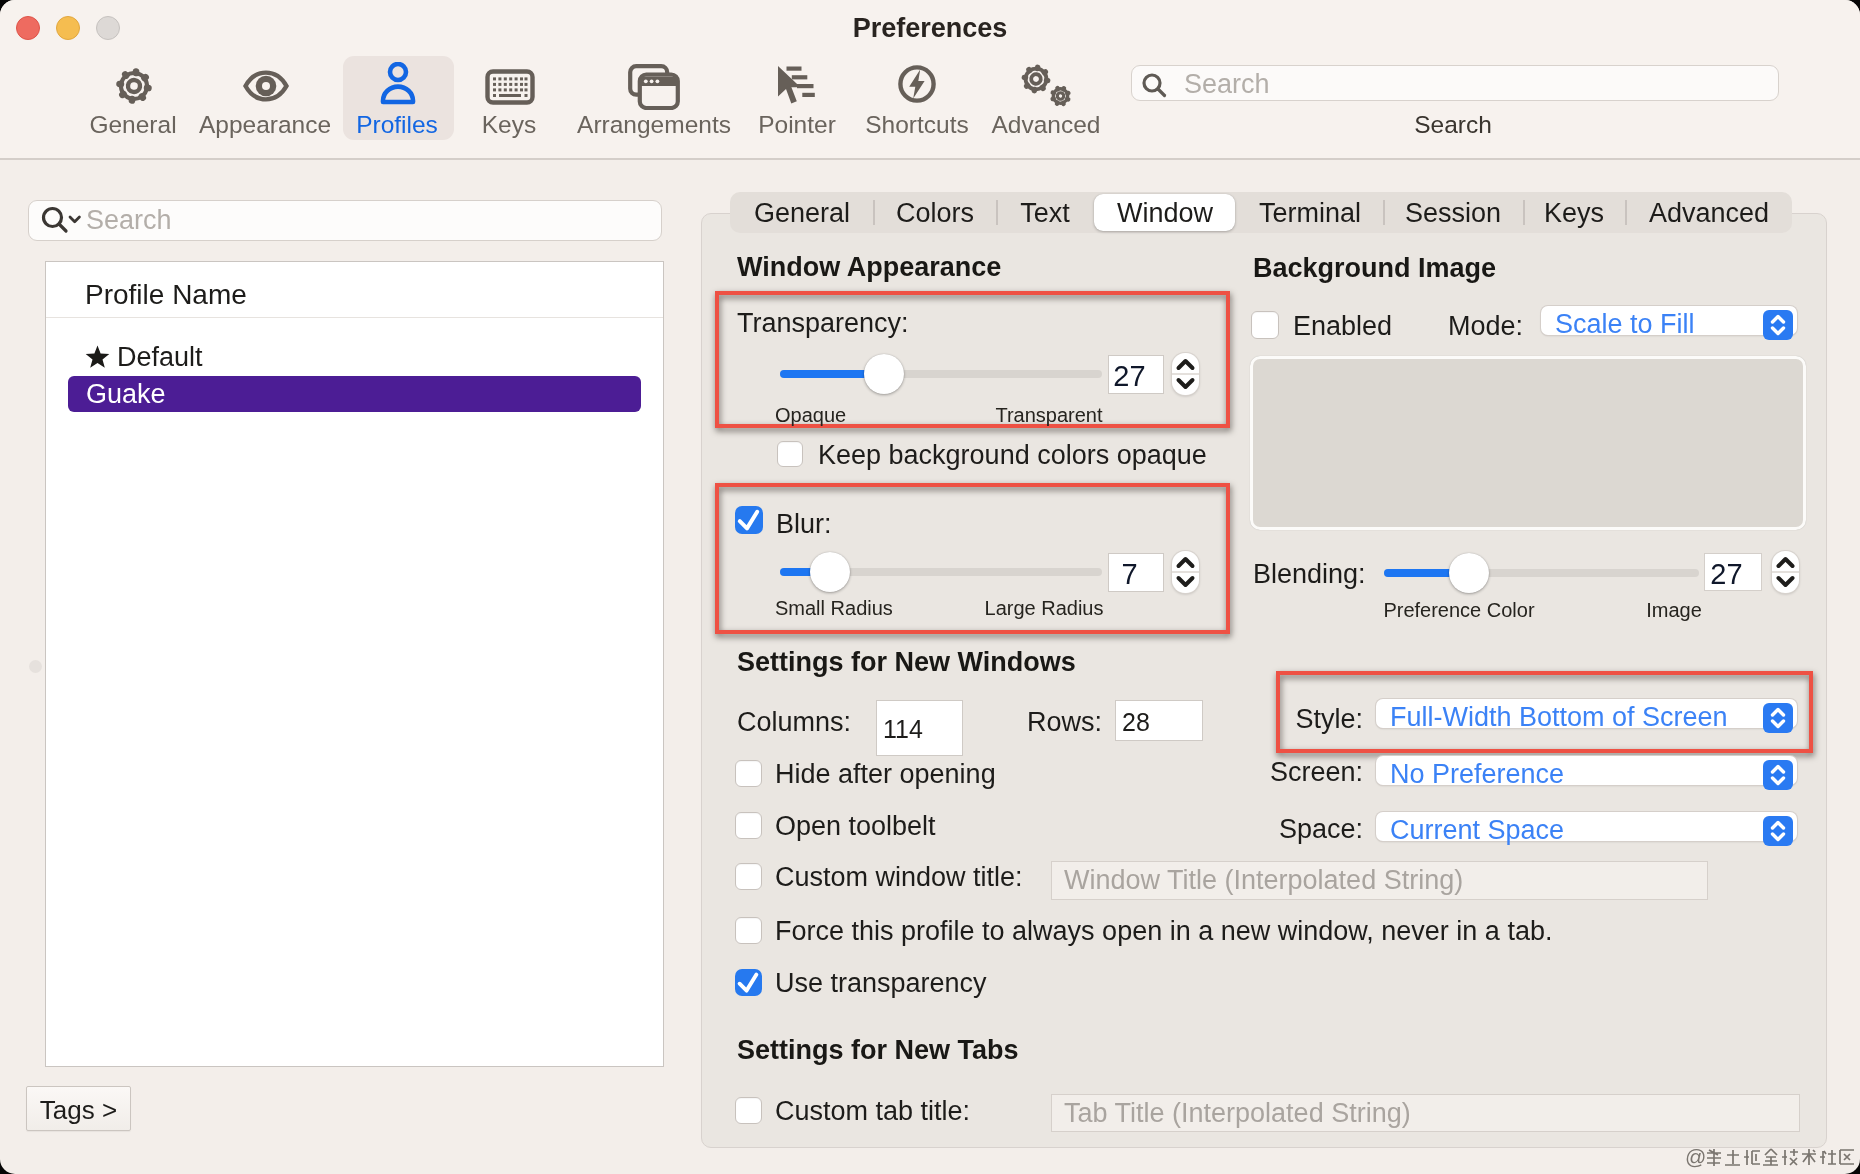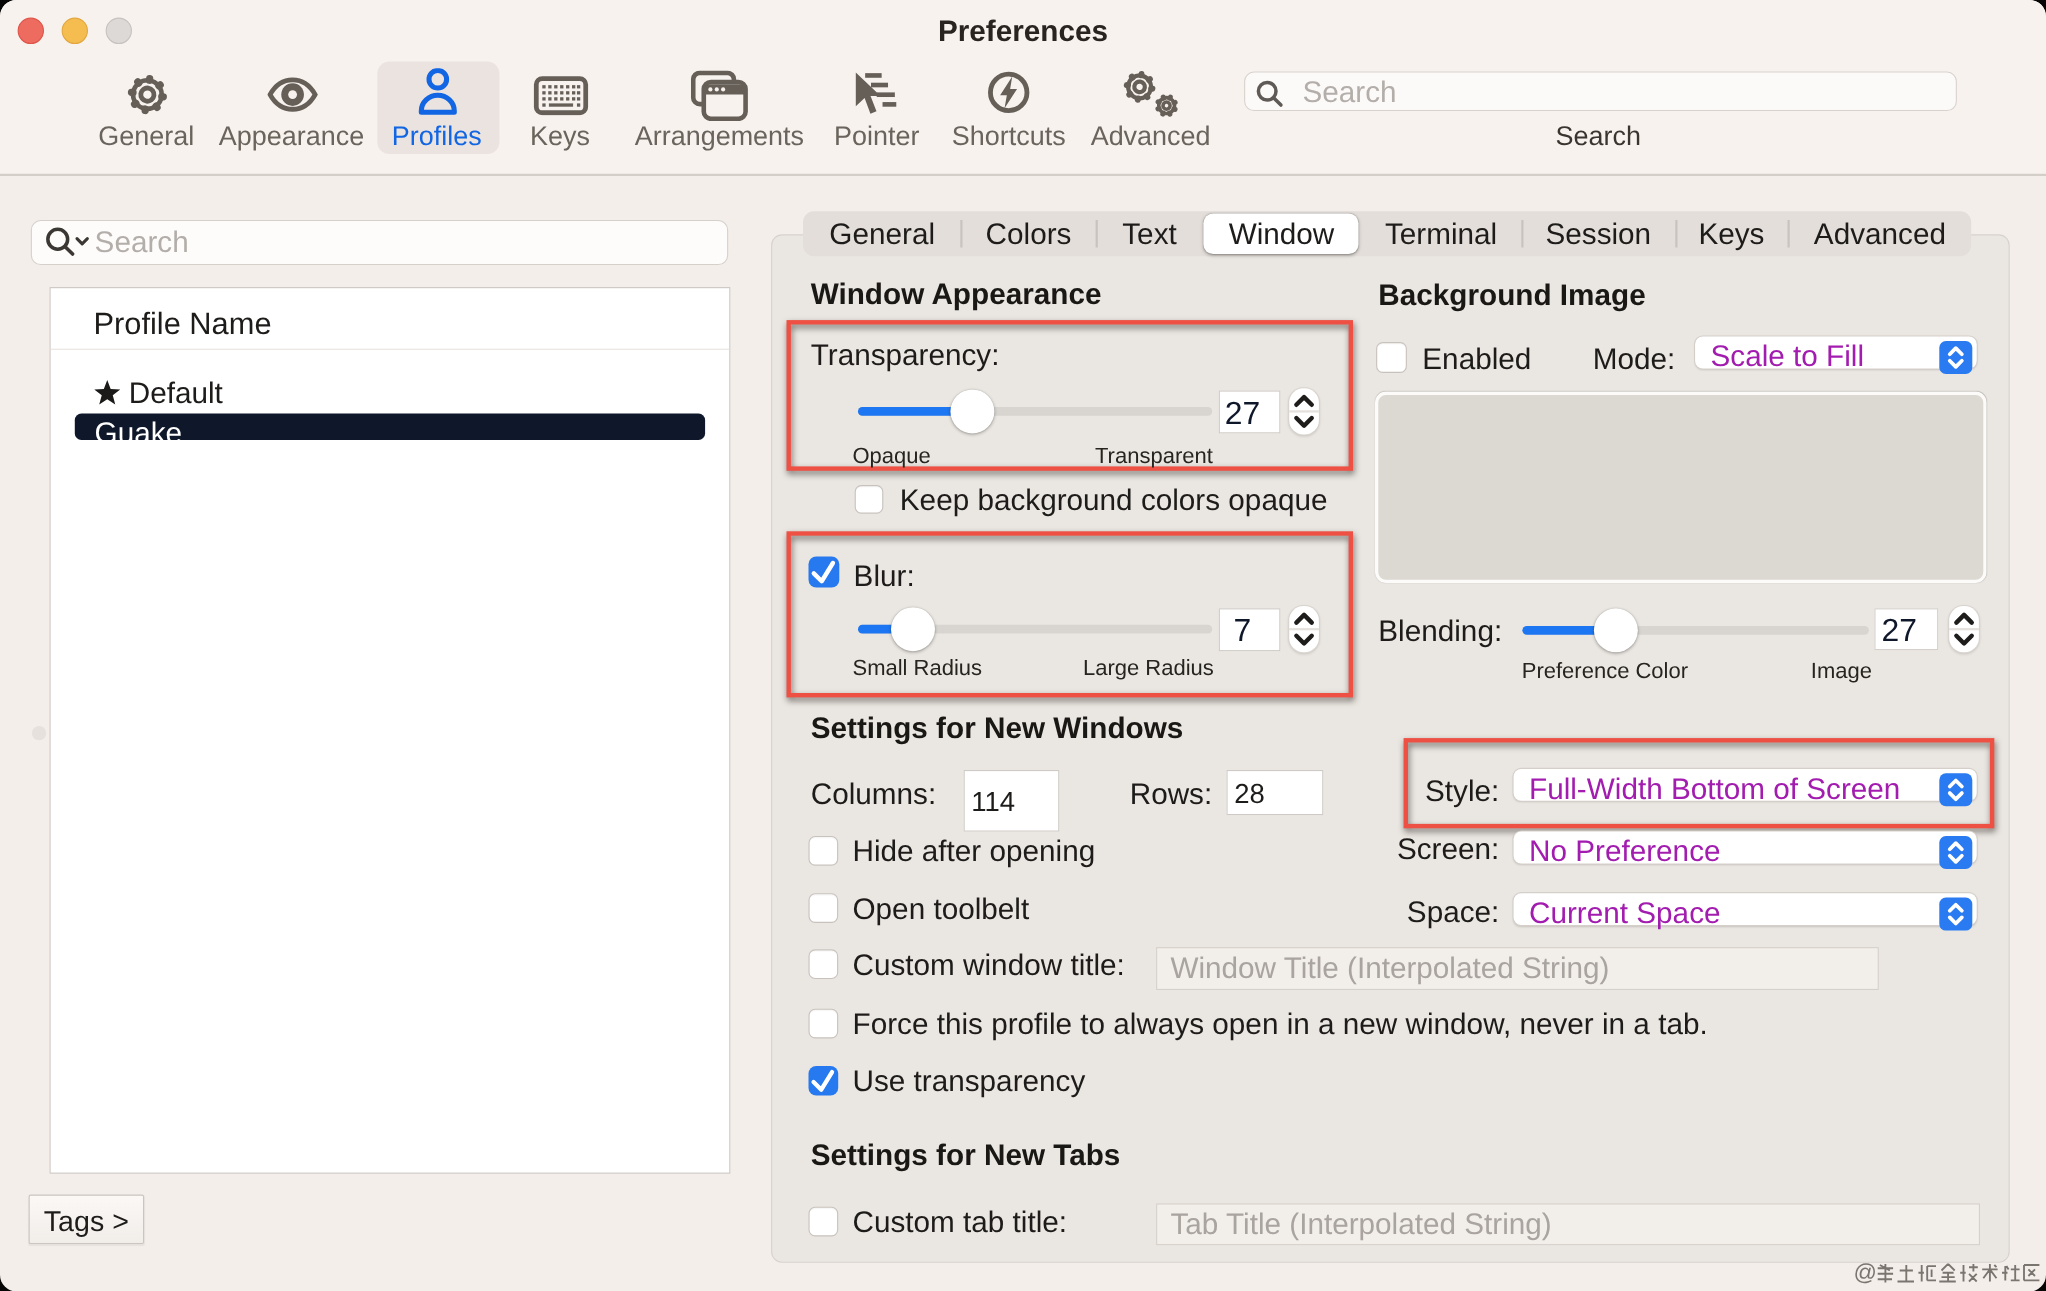--- a/index.html
+++ b/index.html
@@ -22,21 +22,21 @@
   .fill { position:absolute; height:8px; background:#1d76f2; border-radius:4px; }
   .knob { position:absolute; width:40px; height:40px; background:#fff; border-radius:50%; box-shadow:0 1px 3px rgba(0,0,0,.32), 0 0 1px rgba(0,0,0,.2); }
   
   .vbox { position:absolute; background:#fff; border:1.5px solid #cfcac5; font-size:29px; color:#0f172a; display:flex; align-items:center; justify-content:center; padding-right:13px; padding-top:4px; }
   .stepper { position:absolute; width:27px; height:42px; background:#fff; border-radius:13px; box-shadow:0 0 0 1px #d8d3ce, 0 1px 3px rgba(0,0,0,.22); }
   .stepper::after { content:""; position:absolute; left:0; right:0; top:20px; height:1.5px; background:#e4e0dc; }
   
   .tinput { position:absolute; background:#fff; border:1.5px solid #cfcac5; font-size:25px; color:#1d1c1a; display:flex; align-items:center; padding-left:6px; padding-top:3px; }
   .tfield { position:absolute; background:#f2eeea; border:1.5px solid #d6d0cb; font-size:27px; color:#a9a49f; display:flex; align-items:center; padding-left:12px; white-space:nowrap; overflow:hidden; }
   
-  .dd { position:absolute; height:29px; background:#fff; border-radius:7px; box-shadow:0 0 0 1px #d5cfca, 0 1px 2px rgba(0,0,0,.15); font-size:27px; color:#a21caf; }
+  .dd { position:absolute; height:29px; background:#fff; border-radius:7px; box-shadow:0 0 0 1px #d5cfca, 0 1px 2px rgba(0,0,0,.15); font-size:27px; color:#3b82f6; }
   .ddtext { position:absolute; left:14px; top:0; height:38px; line-height:37px; white-space:nowrap; }
   .ddcap { position:absolute; right:4px; top:4px; width:30px; height:30px; background:#2a7af2; border-radius:6px; }
   
   .red { position:absolute; border:4.5px solid #ee5144; filter:drop-shadow(1px 3px 3px rgba(95,90,85,.9)); }
   
   .btn { position:absolute; top:1086px; height:45px; background:linear-gradient(#fbf8f6,#f1ede9); border:1.5px solid #cbc5c0; border-radius:2px; box-shadow:0 1px 1px rgba(0,0,0,.05); color:#232220; }
 </style>
 </head>
 <body>
 <div id="win">
@@ -186,21 +186,21 @@
   </svg>
   <div class="lbl" style="left:86px; top:205px; color:#b3aea9;">Search</div>
   <div class="abs" style="left:29px; top:660px; width:13px; height:13px; border-radius:50%; background:#e6e1dd;"></div>
   <div class="abs" style="left:45px; top:261px; width:619px; height:806px; background:#ffffff; border:1px solid #cac5c1;">
     <div class="lbl" style="left:39px; top:17px; font-size:28px;">Profile Name</div>
     <div class="abs" style="left:0; top:55px; width:617px; height:1px; background:#e7e3df;"></div>
     <svg class="abs" style="left:39px; top:83px;" width="25" height="24" viewBox="0 0 25 24">
       <path d="M12.5,0.5 L15.6,8.6 L24.3,9 L17.5,14.4 L19.8,22.8 L12.5,18 L5.2,22.8 L7.5,14.4 L0.7,9 L9.4,8.6 Z" fill="#1b1a18"></path>
     </svg>
     <div class="lbl" style="left:71px; top:80px;">Default</div>
-    <div class="abs" style="left:22px; top:114px; width:573px; height:24px; background:#0f172a; border-radius:6px;">
+    <div class="abs" style="left:22px; top:114px; width:573px; height:36px; background:#4c1d95; border-radius:6px;">
       <div class="lbl" style="left:18px; top:3px; color:#ffffff;">Guake</div>
     </div>
   </div>
   <div class="btn" style="left:26px; width:105px;">
     <div class="lbl" style="left:0; top:8px; width:103px; text-align:center; font-size:26px;">Tags &gt;</div>
   </div>
 
   <div class="abs" style="left:701px; top:213px; width:1126px; height:935px; background:#eae6e1; border:1px solid #d8d2ce; border-radius:10px;"></div>
 
   <div class="abs" style="left:730px; top:192px; width:1062px; height:41px; background:#e3ded9; border-radius:10px;"></div>

